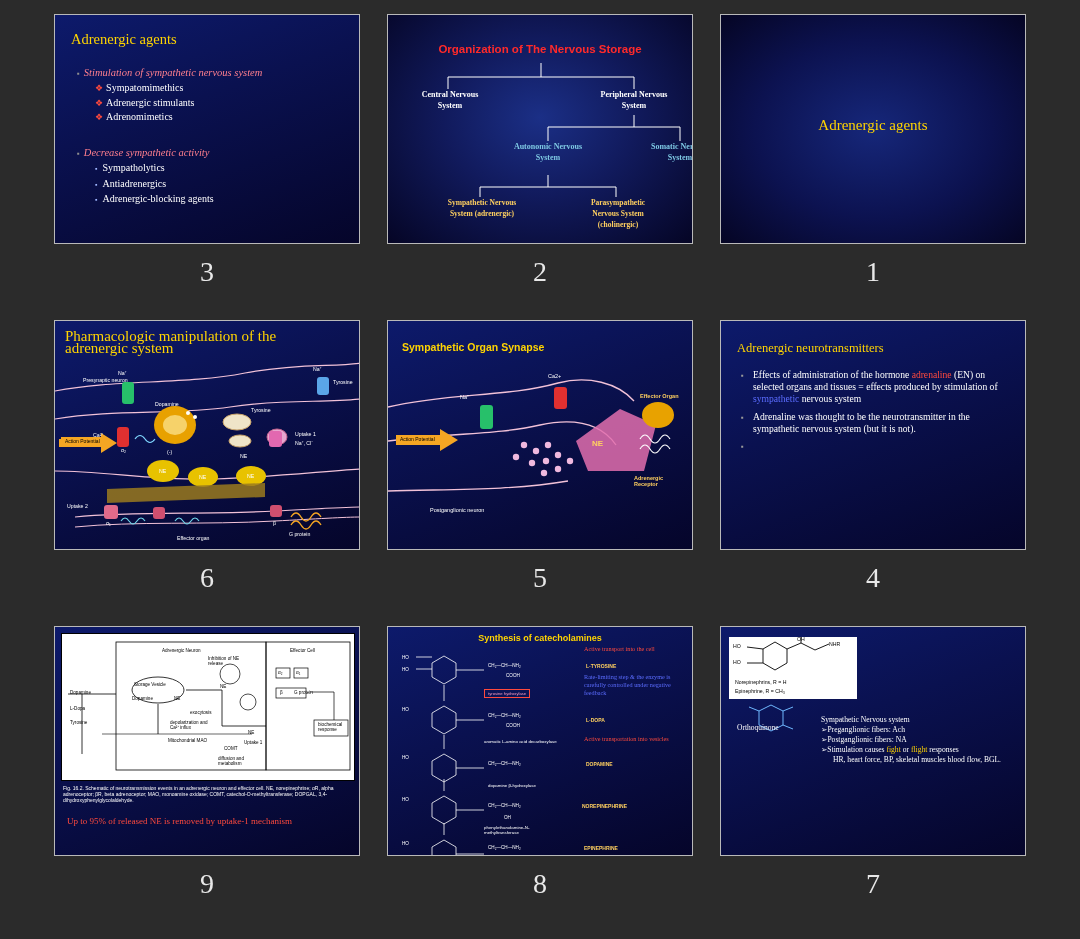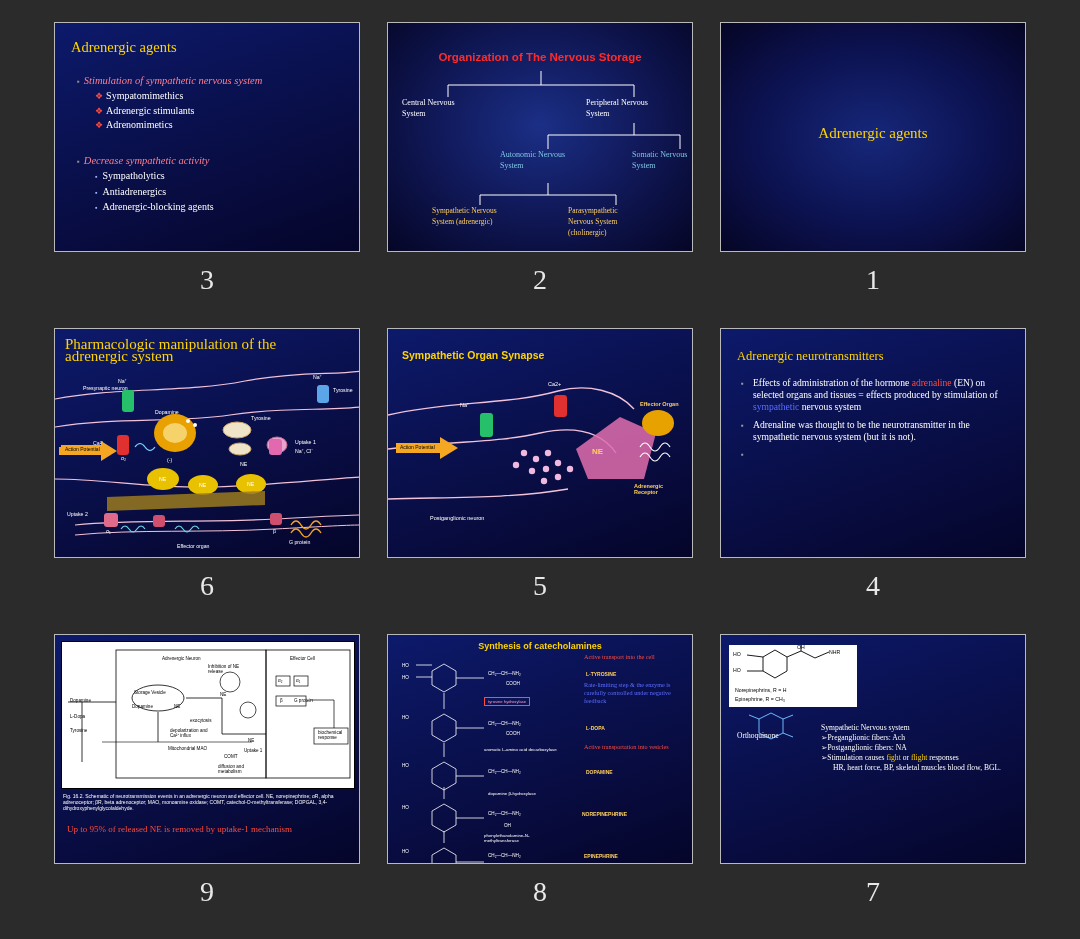--- a/index.html
+++ b/index.html
@@ -9,21 +9,21 @@
     width: 1080px; height: 939px;
     font-family: "Liberation Serif", serif;
     overflow: hidden;
   }
   .grid {
     display: grid;
     grid-template-columns: repeat(3, 333px);
     grid-template-rows: repeat(3, 297px);
     justify-content: center;
     align-content: start;
-    padding-top: 22px;
+    padding-top: 14px;
     column-gap: 0px;
     row-gap: 9px;
   }
   .cell {
     display: flex;
     flex-direction: column;
     align-items: center;
   }
   .slide {
     width: 306px;
@@ -70,21 +70,21 @@
   .mk-red { color: #ff4a3d; font-size: 9px; margin-right: 3px; }
   .mk-blue { color: #9fb6ff; font-size: 7px; margin-right: 5px; }
 
   
   .s2-title {
     color: #ff2a2a; font-weight: bold; font-size: 11.5px;
     position: absolute; top: 28px; left: 0; width: 100%; text-align: center;
     font-family: "Liberation Sans", sans-serif;
   }
   .s2 .node {
-    position: absolute; font-weight: normal;
+    position: absolute; text-align: center; font-weight: bold;
     font-family: "Liberation Serif", serif; line-height: 11px;
   }
   .n-white { color: #ffffff; font-size: 8px; }
   .n-cyan { color: #7ec8e3; font-size: 8px; }
   .n-yellow { color: #ffd060; font-size: 7.5px; }
   .s2 svg { position: absolute; left: 0; top: 0; }
 
   
   .s1-title {
     position: absolute; width: 100%; text-align: center; top: 102px;

